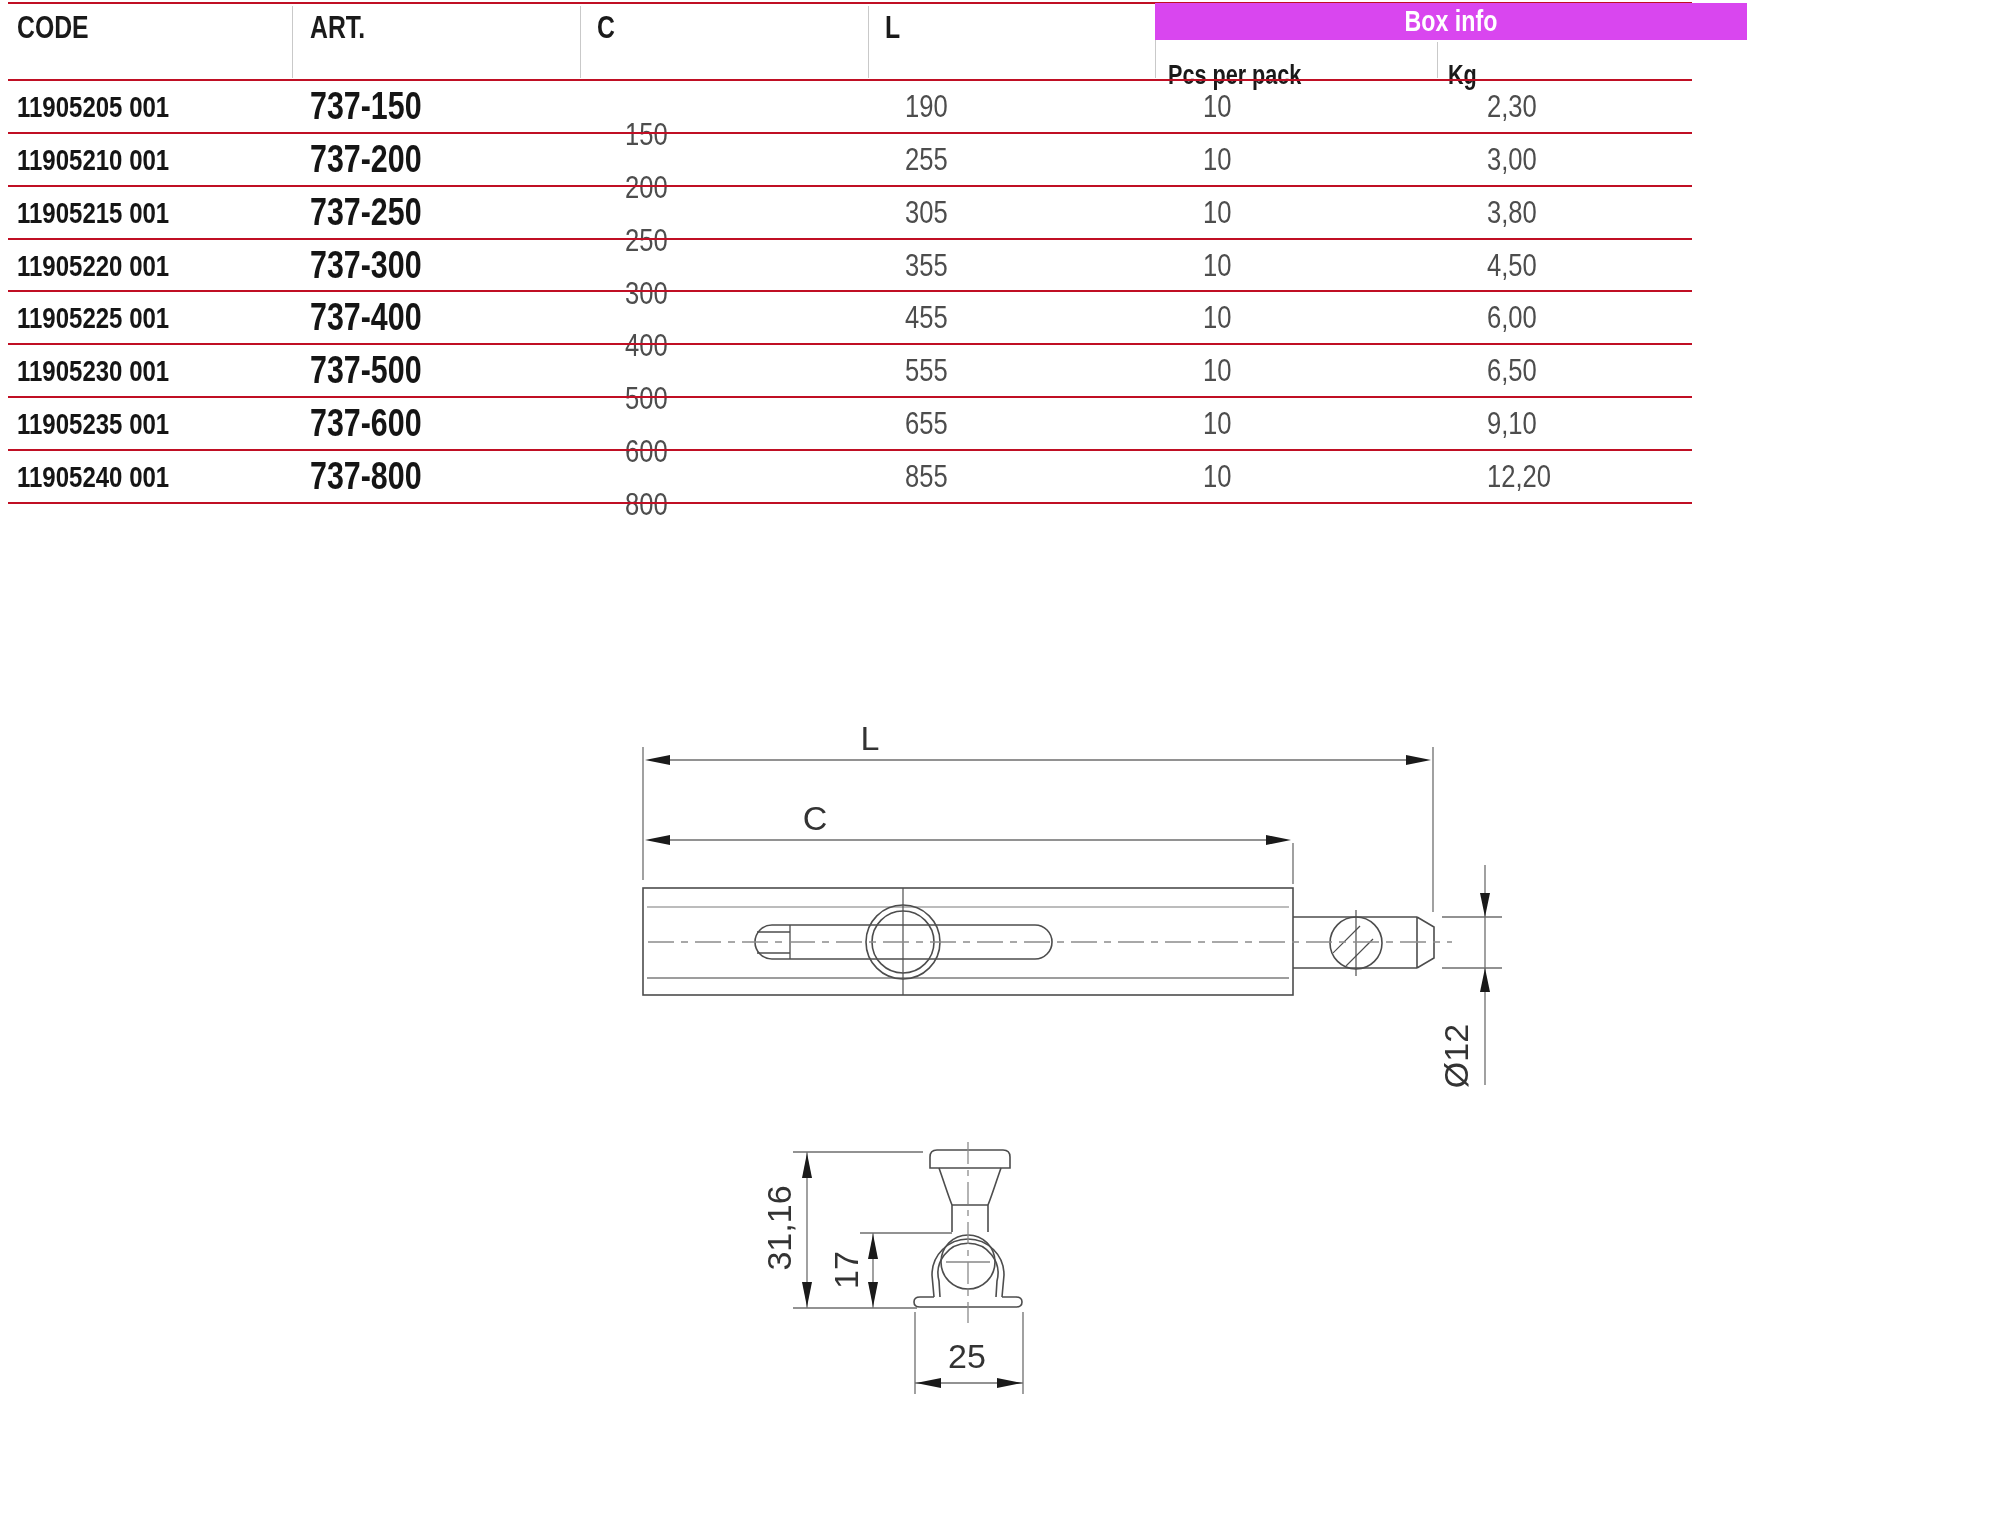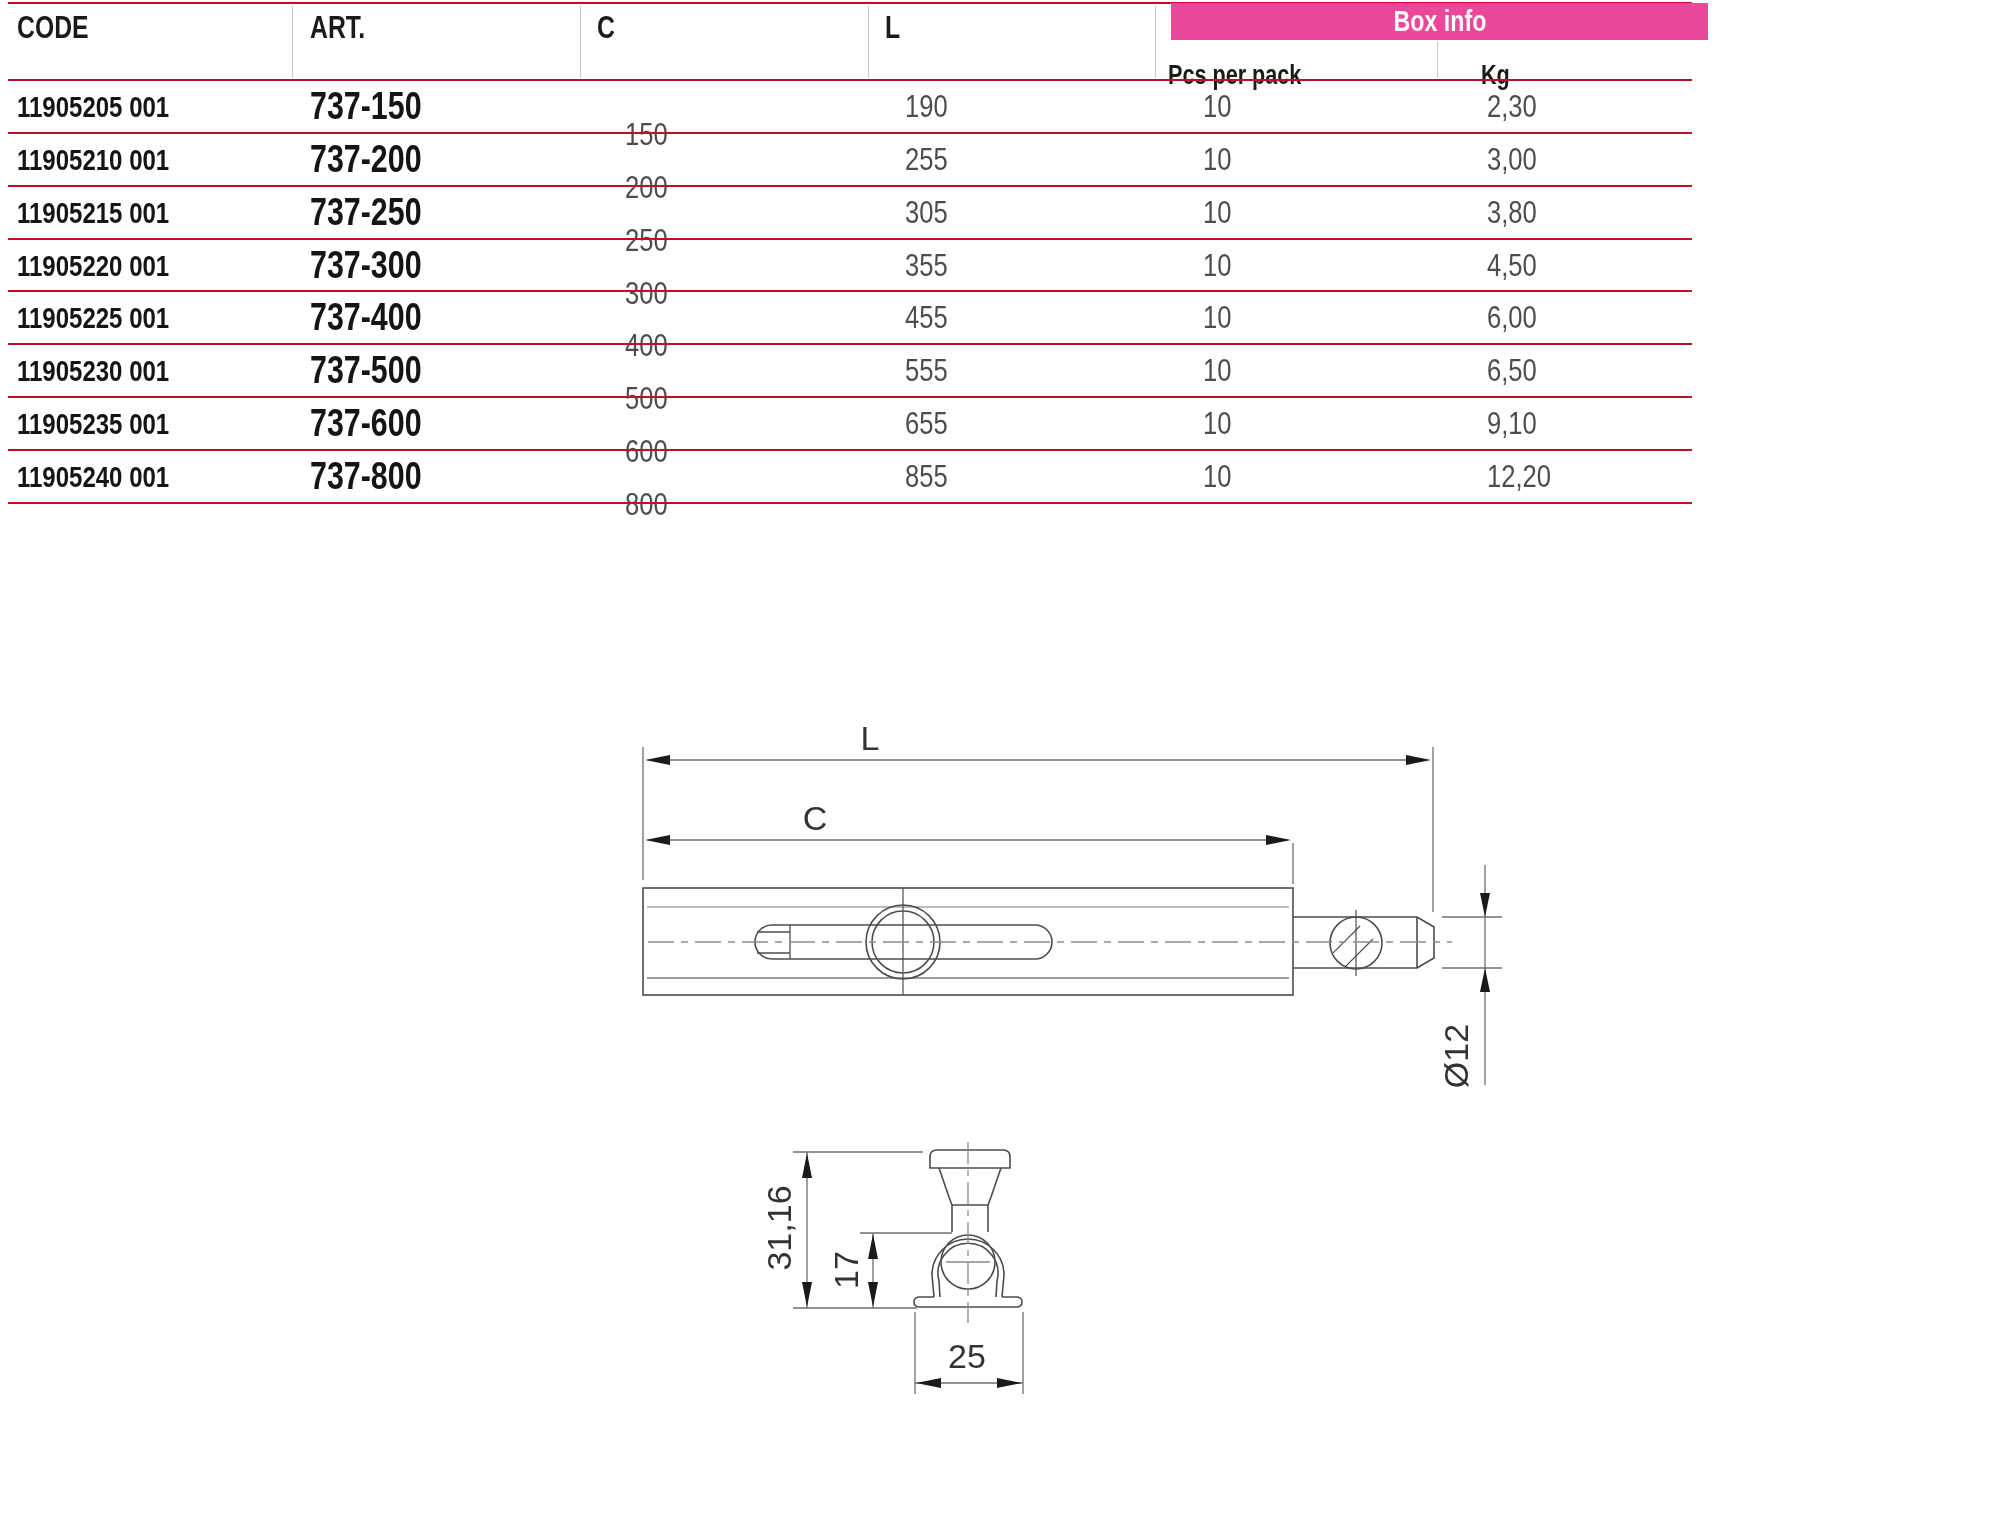--- a/index.html
+++ b/index.html
@@ -6,23 +6,23 @@
   .canvas {
     position:relative; width:1996px; height:1540px; background:#ffffff;
     font-family:"Liberation Sans", sans-serif; overflow:hidden;
   }
   
   .hline { position:absolute; height:2px; background:#c00f24; left:8px; width:1684px; }
   .vline { position:absolute; width:1px; background:#c9c9c9; }
   .hdr   { position:absolute; top:10px; font-size:31px; font-weight:bold; color:#1a1a1a; white-space:nowrap; }
   .subhdr{ position:absolute; top:60px; font-size:27px; font-weight:bold; color:#1a1a1a; white-space:nowrap; }
   .banner{
-    position:absolute; left:1155px; top:3px; width:537px; height:37px;
-    background:#ec4899; color:#ffffff; font-size:29px; font-weight:bold;
-    text-align:center; line-height:37px;margin-left:16px;
+    position:absolute; left:1155px; top:3px; width:592px; height:37px;
+    background:#d946ef; color:#ffffff; font-size:29px; font-weight:bold;
+    text-align:center; line-height:37px;
   }
   .cond  { display:inline-block; transform:scaleX(0.80); transform-origin:0 50%; white-space:nowrap; }
   .condc { display:inline-block; transform:scaleX(0.80); transform-origin:50% 50%; white-space:nowrap; }
   .row   { position:absolute; left:0; width:1996px; height:51px; line-height:51px; }
   .cell  { position:absolute; top:0; white-space:nowrap; }
   .cell.code { left:17px;  font-size:30px; font-weight:bold; color:#151515; }
   .cell.art  { left:310px; font-size:38px; font-weight:bold; color:#151515; }
   .cell.cv   { left:625px;  font-size:32px; color:#4d4d4d;margin-top:28px; }
   .cell.lv   { left:905px;  font-size:32px; color:#4d4d4d; }
   .cell.pcs  { left:1203px; font-size:32px; color:#4d4d4d; }
@@ -45,21 +45,21 @@
     <div class="vline" style="left:1155px; top:6px;  height:72px;"></div>
     <div class="vline" style="left:1437px; top:42px; height:36px;"></div>
 
     <div class="hdr" style="left:17px;"><span class="cond">CODE</span></div>
     <div class="hdr" style="left:310px;"><span class="cond">ART.</span></div>
     <div class="hdr" style="left:597px;"><span class="cond">C</span></div>
     <div class="hdr" style="left:885px;"><span class="cond">L</span></div>
 
     <div class="banner"><span class="condc">Box info</span></div>
     <div class="subhdr" style="left:1168px;"><span class="cond">Pcs per pack</span></div>
-    <div class="subhdr" style="left:1448px;margin-left:33px;"><span class="cond">Kg</span></div>
+    <div class="subhdr" style="left:1448px;"><span class="cond">Kg</span></div>
 
     <div class="hline" style="top:79px;"></div>
 
     <div class="row" style="top:81px;">
       <div class="cell code"><span class="cond">11905205 001</span></div>
       <div class="cell art"><span class="cond">737-150</span></div>
       <div class="cell cv"><span class="cond">150</span></div>
       <div class="cell lv"><span class="cond">190</span></div>
       <div class="cell pcs"><span class="cond">10</span></div>
       <div class="cell kg"><span class="cond">2,30</span></div>

